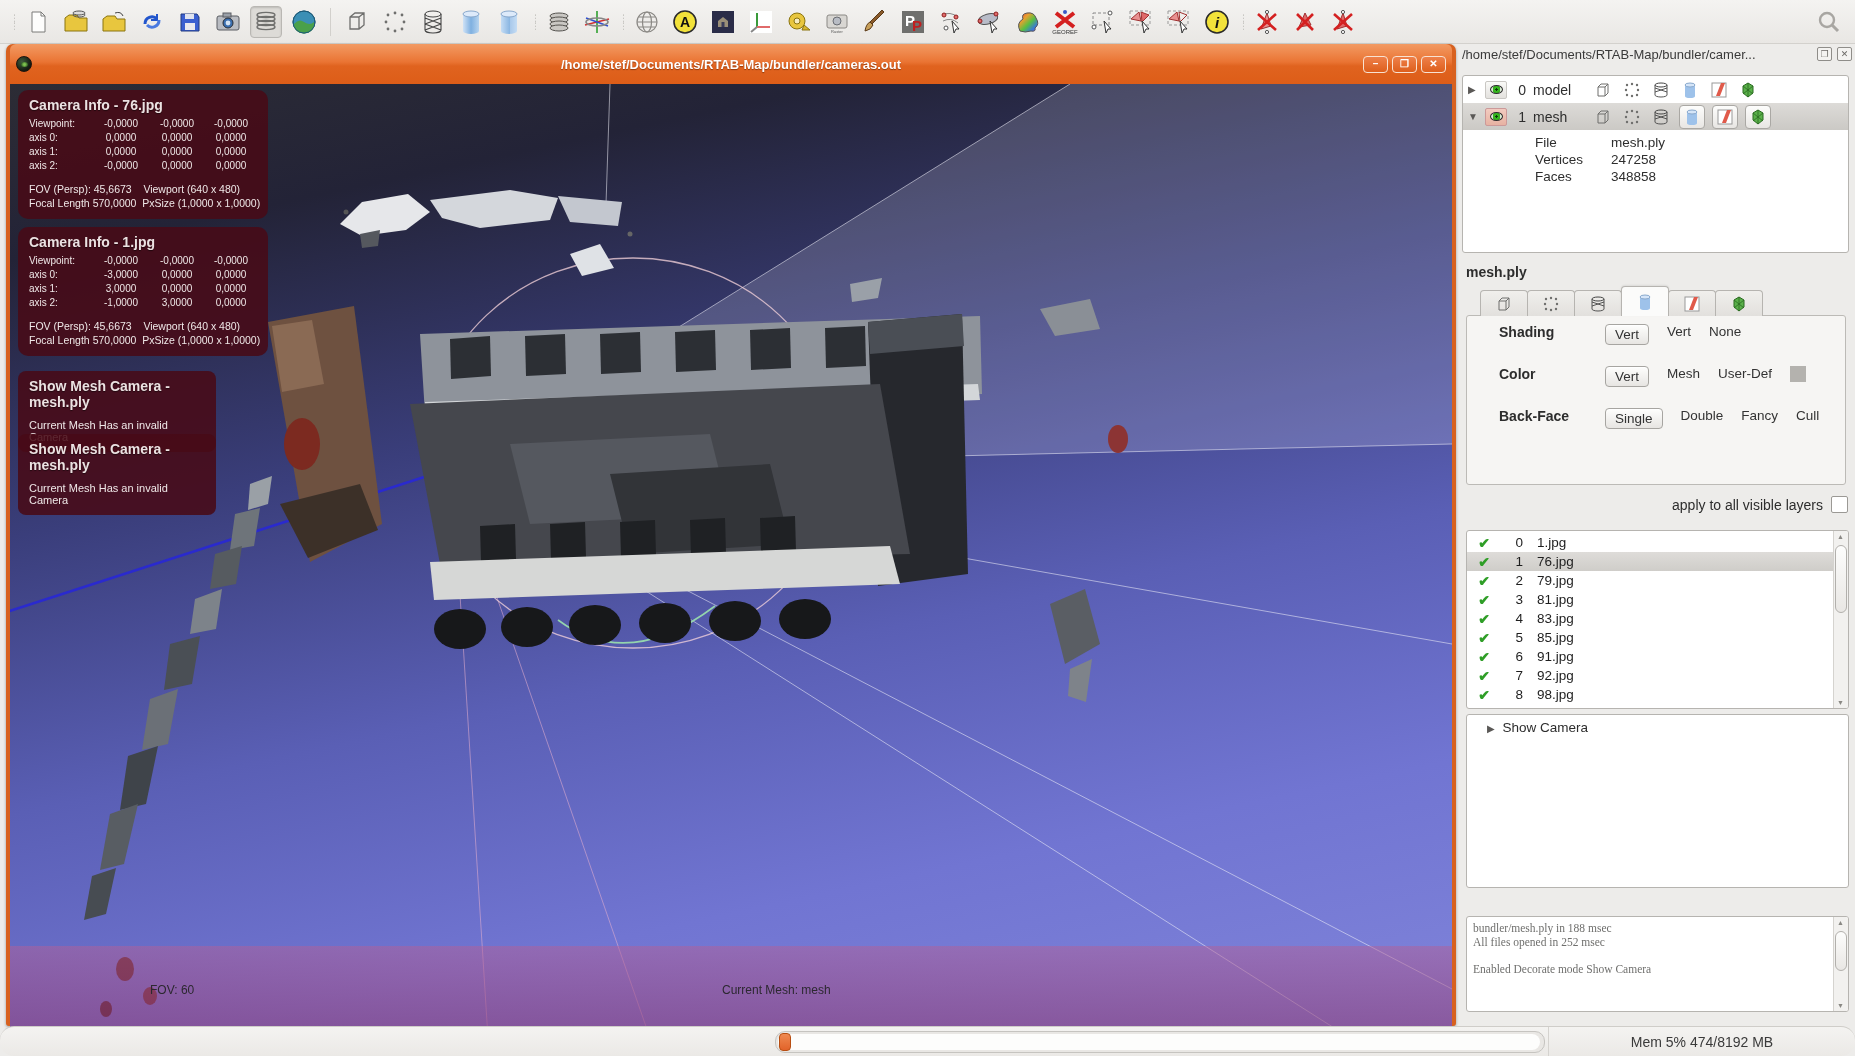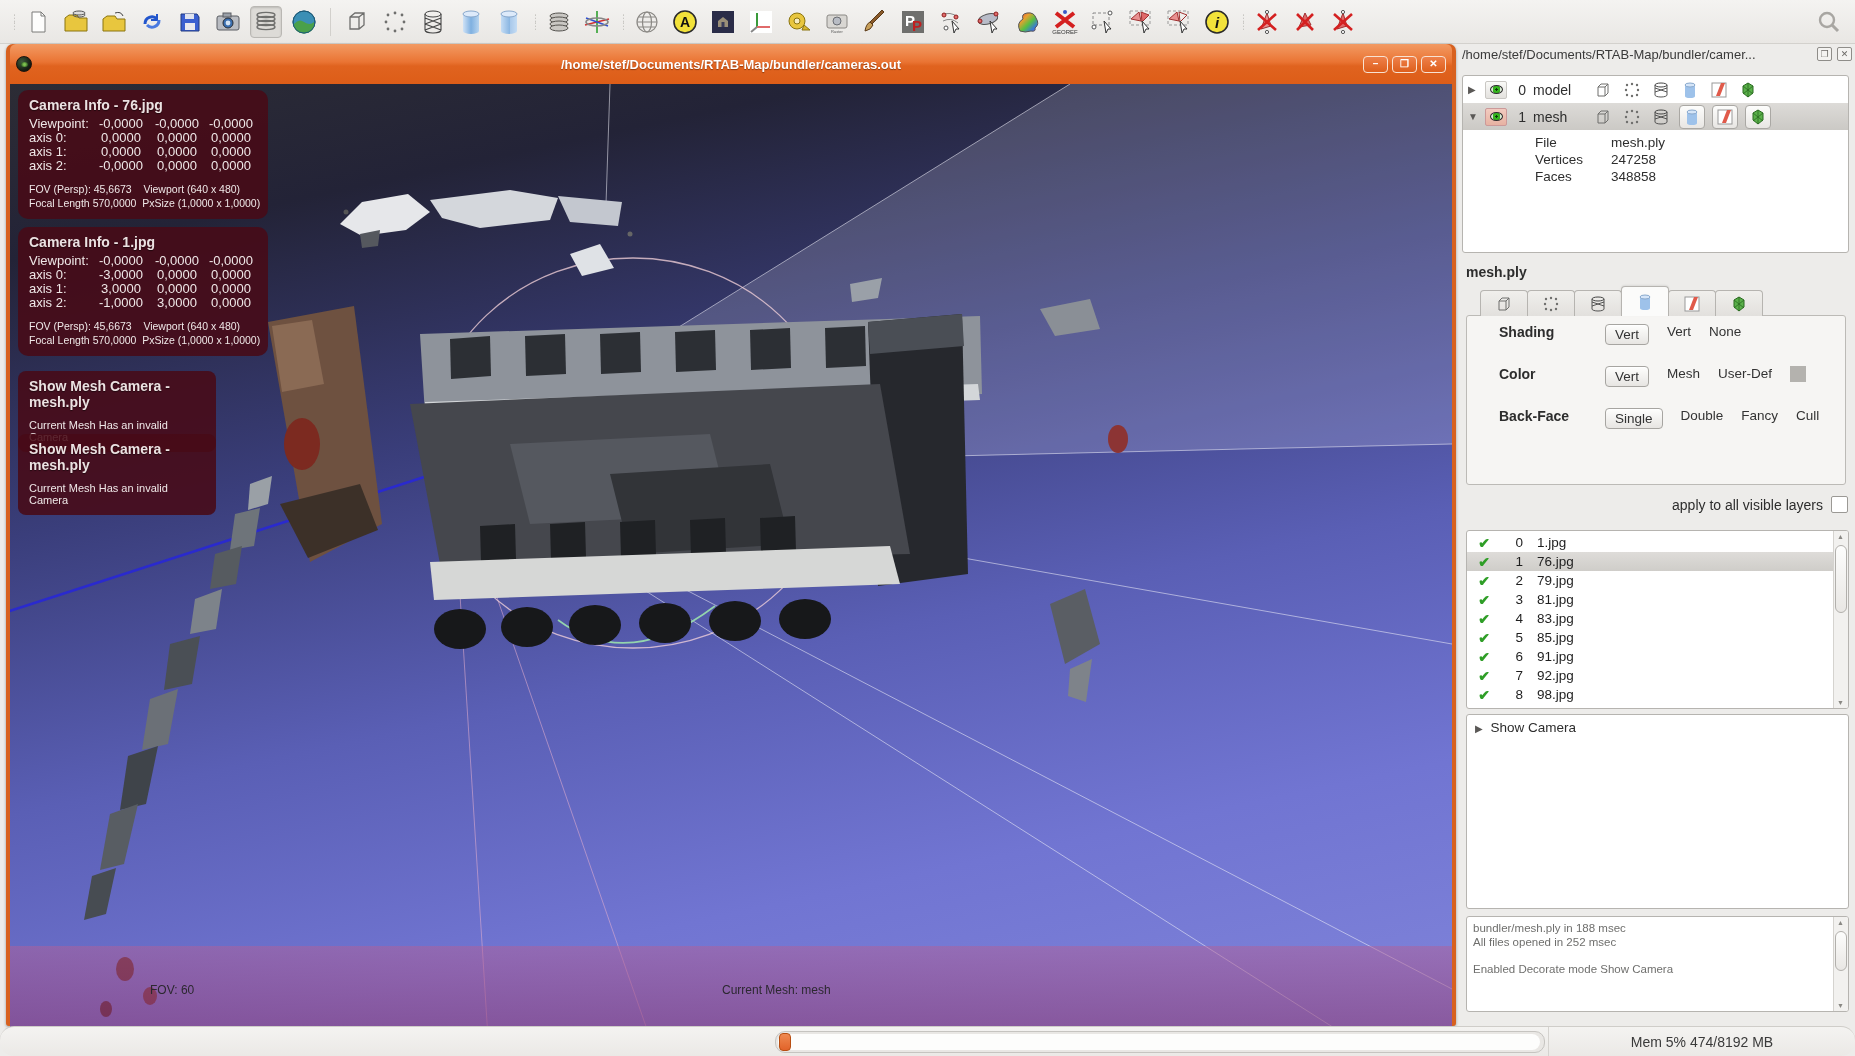--- a/index.html
+++ b/index.html
@@ -48,21 +48,21 @@
     border-bottom:2px solid #c7a2c2; }
   .hud-left { position:absolute; left:140px; top:4px; color:#2c2830; font-size:12px;
     line-height:16px; white-space:pre; }
   .hud-center { position:absolute; left:712px; top:4px; color:#2c2830; font-size:12px;
     line-height:16px; white-space:pre; }
 
   .cam-box { position:absolute; left:8px; width:250px; background:rgba(72,10,23,.88);
     border-radius:10px; color:#efe7e7; padding:7px 11px 9px; }
   .cam-title { font-weight:bold; font-size:14px; color:#ece2e2;
     text-shadow:0 1px 1px rgba(0,0,0,.5); margin-bottom:4px; }
-  .cam-grid { display:grid; grid-template-columns:64px 56px 56px 52px; font-size:13px;
+  .cam-grid { display:grid; grid-template-columns:64px 56px 56px 52px; font-size:10px;
     line-height:14px; }
   .cam-grid .num { text-align:center; }
   .cam-foot { font-size:10.5px; line-height:14px; margin-top:9px; white-space:pre; }
   .warn-box { position:absolute; left:8px; width:198px; background:rgba(72,10,23,.88);
     border-radius:8px; color:#efe7e7; padding:7px 11px 9px; }
   .warn-text { font-size:11px; margin-top:9px; }
 
   
   .dock { position:absolute; left:1462px; top:44px; width:390px; height:982px; }
   .dock-head { height:20px; display:flex; align-items:center; font-size:13px; color:#3a3a3a; }
@@ -116,26 +116,26 @@
   .img-row { display:flex; align-items:center; height:19px; font-size:13.5px; color:#1e1e1e; }
   .img-row.selected { background:linear-gradient(#dedcd9,#cfcdc9); }
   .check { width:34px; text-align:center; color:#2f9e27; font-weight:bold; font-size:14px; }
   .check::before { content:"✔"; }
   .iidx { width:22px; text-align:right; margin-right:14px; }
   .scroll { width:15px; border-left:1px solid #d5d3cf; background:#f2f1ef; position:relative; border-radius:0 2px 2px 0; }
   .thumb { position:absolute; left:1px; width:12px; background:linear-gradient(#fdfdfc,#e9e7e4);
     border:1px solid #b2b0ac; border-radius:6px; }
   .sb-arrow { position:absolute; left:3px; font-size:7px; color:#8a8884; }
 
-  .showcam-box { position:absolute; left:4px; top:670px; width:383px; height:195px; padding:5px 8px;
+  .showcam-box { position:absolute; left:4px; top:670px; width:383px; height:174px; padding:5px 20px;
     font-size:13.5px; color:#2d2d2d; }
   .showcam-box .expander { margin-right:4px; }
 
   .log-box { position:absolute; left:4px; top:872px; width:383px; height:96px; display:flex; }
-  .log-lines { flex:1; padding:4px 6px; font-family:Liberation Sans, sans-serif;
+  .log-lines { flex:1; padding:4px 6px; font-family:Liberation Serif, serif;
     font-size:11.5px; line-height:14px; color:#6f6f6d; overflow:hidden; }
 
   
   .statusbar { position:absolute; left:0; bottom:0; width:1855px; height:30px;
     background:linear-gradient(#f4f3f1,#ebe9e6); border-top:1px solid #cfcdc9;border-radius:14px; }
   .progress { position:absolute; left:775px; top:4px; width:770px; height:22px;
     background:#e9e7e4; border:1px solid #c6c4c0; border-radius:10px; padding:2px; }
   .progress-inner { width:762px; height:16px; background:#fdfdfc; border-radius:8px; position:relative; }
   .prog-fill { position:absolute; left:1px; top:-1px; width:12px; height:18px;
     background:linear-gradient(#ef8a52,#e2632a); border:1px solid #b84e12; border-radius:4px; }

